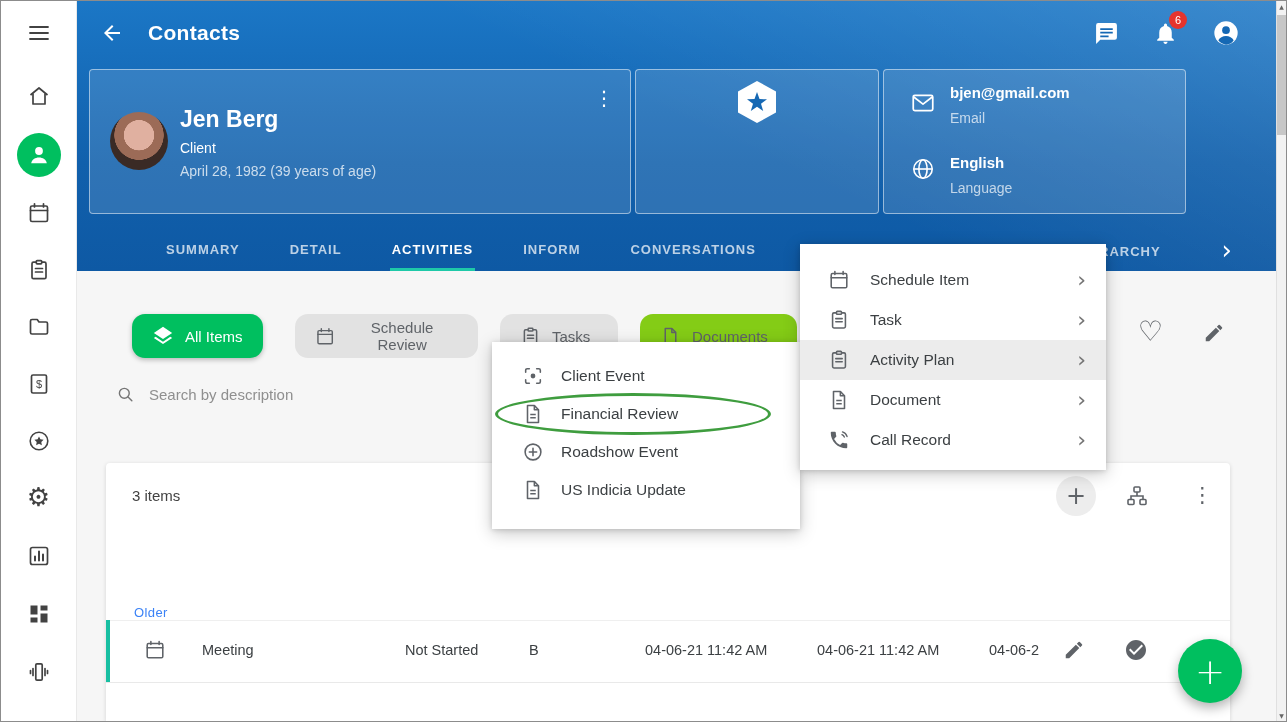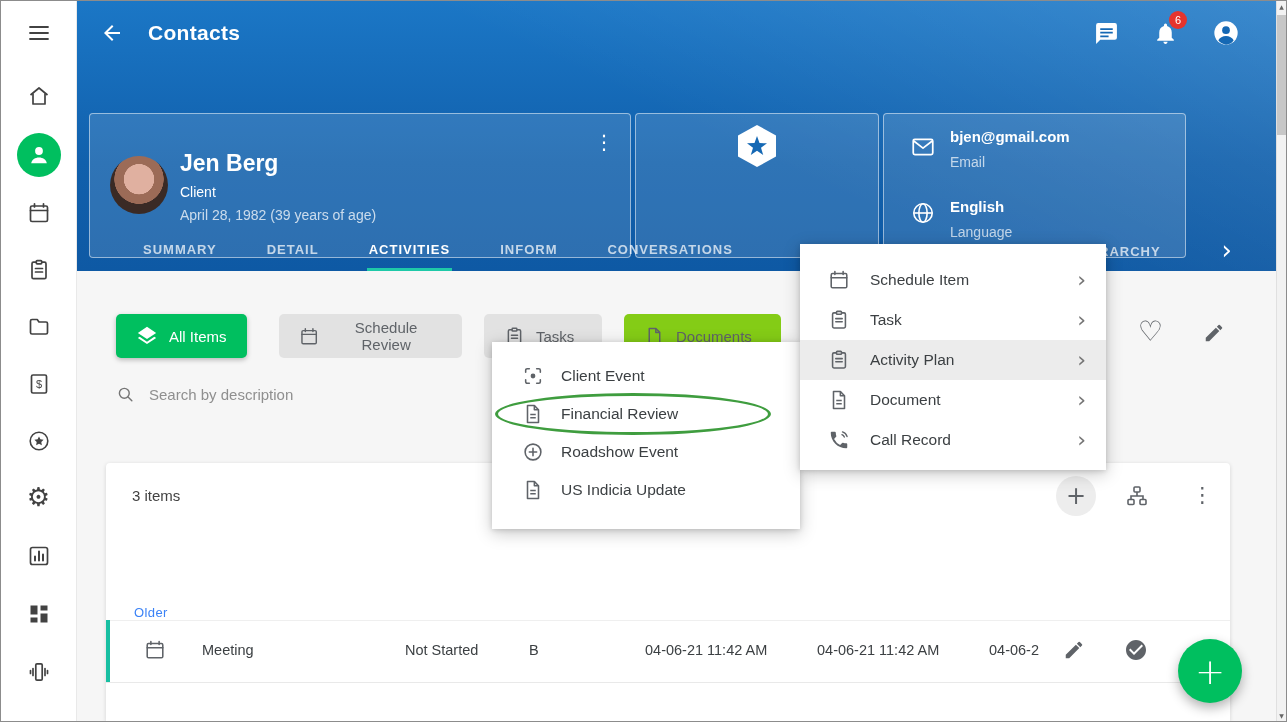--- a/index.html
+++ b/index.html
@@ -24,49 +24,49 @@
                linear-gradient(180deg,#1B77C6 0%,#1160AC 60%,#0E59A4 100%);}
   .topbar{position:absolute;left:0;top:0;right:0;height:64px;display:flex;align-items:center;}
   .back{margin-left:24px;cursor:pointer}
   .title{margin-left:24px;color:#fff;font-size:21px;font-weight:bold;letter-spacing:.3px}
   .tb-right{margin-left:auto;display:flex;align-items:center;gap:34px;margin-right:38px;}
   .bell-wrap{position:relative;cursor:pointer}
   .badge{position:absolute;top:-10px;right:-9px;min-width:18px;height:18px;border-radius:9px;background:#E5342E;
          color:#fff;font-size:11px;display:flex;align-items:center;justify-content:center;padding:0 3px;box-sizing:border-box;}
 
   .card{position:absolute;top:68px;height:145px;background:rgba(255,255,255,0.13);
-        border:1px solid rgba(255,255,255,0.5);border-radius:4px;box-sizing:border-box;margin-top:44px;}
+        border:1px solid rgba(255,255,255,0.5);border-radius:4px;box-sizing:border-box;}
   .card1{left:13px;width:542px}.card2{left:559px;width:244px}.card3{left:807px;width:303px}
   .avatar{position:absolute;left:20px;top:42px;width:58px;height:58px;border-radius:50%;
           background:radial-gradient(circle at 50% 40%, #E0B0A0 0 33%, #9C6B57 34% 54%, #3A2A25 55% 100%);}
   .p-name{position:absolute;left:90px;top:36px;color:#fff;font-size:23px;font-weight:bold;}
   .p-type{position:absolute;left:90px;top:70px;color:#fff;font-size:14px;}
   .p-birth{position:absolute;left:90px;top:93px;color:rgba(255,255,255,0.75);font-size:14px;}
   .card-dots{position:absolute;right:16px;top:18px;color:#fff;font-size:20px;line-height:20px;cursor:pointer;}
   .hex{position:absolute;left:50%;top:9px;transform:translateX(-50%);}
   .c3-mail{position:absolute;left:26px;top:20px}
   .c3-email{position:absolute;left:66px;top:14px;color:#fff;font-weight:bold;font-size:15px;}
   .c3-email-l{position:absolute;left:66px;top:40px;color:rgba(255,255,255,0.7);font-size:14px;}
   .c3-globe{position:absolute;left:26px;top:86px}
   .c3-lang{position:absolute;left:66px;top:84px;color:#fff;font-weight:bold;font-size:15px;}
   .c3-lang-l{position:absolute;left:66px;top:110px;color:rgba(255,255,255,0.7);font-size:14px;}
 
-  .tabs{position:absolute;left:0;right:0;top:230px;height:40px;display:flex;align-items:stretch;padding-left:65px;gap:46px;}
+  .tabs{position:absolute;left:0;right:0;top:230px;height:40px;display:flex;align-items:stretch;padding-left:88px;gap:46px;}
   .tab{display:flex;align-items:center;color:rgba(255,255,255,0.72);font-size:13px;font-weight:bold;
        letter-spacing:1px;border-bottom:3px solid transparent;padding:0 2px;cursor:pointer;}
   .tab.active{color:#fff;border-bottom-color:#1EC9A8;}
   .tab-rarchy{position:absolute;left:1023px;top:0;height:40px;display:flex;align-items:center;
        color:rgba(255,255,255,0.72);font-size:13px;font-weight:bold;letter-spacing:1px;cursor:pointer;}
   .tabs-chev{position:absolute;right:46px;top:0;height:38px;display:flex;align-items:center;color:#fff;
        font-size:26px;cursor:pointer;}
 
   
   .content{position:absolute;left:75px;top:270px;width:1202px;bottom:0;background:#F6F6F6;}
-  .btn{position:absolute;top:43px;height:44px;border-radius:5px;display:flex;align-items:center;gap:11px;
-       padding:0 20px;font-size:15px;cursor:pointer;box-sizing:border-box;}
+  .btn{position:absolute;top:43px;height:44px;border-radius:13px;display:flex;align-items:center;gap:11px;
+       padding:0 20px;font-size:15px;cursor:pointer;box-sizing:border-box;margin-left:16px;}
   .btn-all{left:40px;background:#00BF5F;color:#fff;box-shadow:0 2px 5px rgba(0,0,0,0.25);}
   .btn-sched{left:203px;width:183px;background:#E2E2E2;color:#5F6368;}
   .btn-tasks{left:408px;width:118px;background:#E2E2E2;color:#5F6368;}
   .btn-docs{left:548px;width:157px;background:#84cc16;color:#5F6368;}
   .heart{position:absolute;left:1062px;top:47px;font-size:28px;line-height:28px;color:#5F6368;cursor:pointer;}
   .edit-top{position:absolute;left:1127px;top:51px;cursor:pointer;}
   .search{position:absolute;left:40px;top:114px;display:flex;align-items:center;gap:12px;width:360px;}
   .search input{border:none;outline:none;background:transparent;font-size:15px;color:#555;width:290px;font-family:inherit;}
   ::placeholder{color:#8F8F8F;opacity:1}
 

